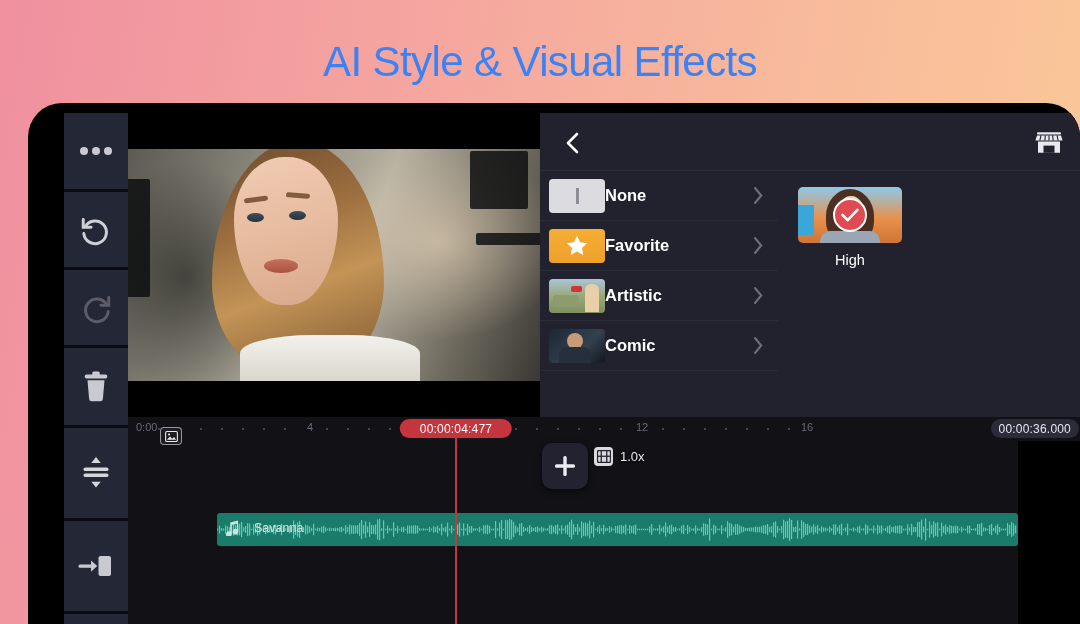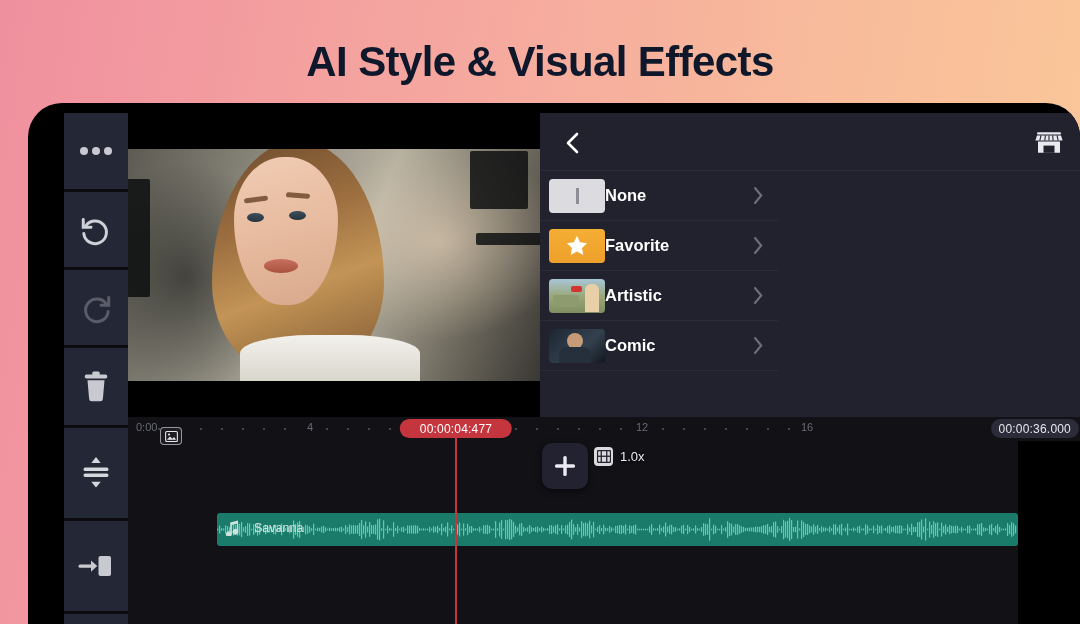--- a/index.html
+++ b/index.html
@@ -9,21 +9,21 @@
     background:linear-gradient(100deg,#f0909f 0%,#f5a79f 38%,#f8bb9b 70%,#fbc999 100%);
     position:relative;
   }
 
   
   #headline {
     position:absolute; top:0; left:0; width:1080px; height:103px;
     display:flex; align-items:center; justify-content:center;
   }
   #headline .txt {
-    font-size:42px; font-weight:bold; color:#0f172a;
+    font-size:42px; font-weight:normal; color:#3b82f6;
     letter-spacing:-0.6px; white-space:nowrap;margin-top:21px;
   }
 
   
   #device {
     position:absolute; left:28px; top:103px; width:1052px; height:521px;
     background:#000; border-radius:34px 34px 0 0; overflow:hidden;
   }
   #screen {
     position:absolute; left:36px; top:10px; width:1016px; height:511px;
@@ -361,20 +361,34 @@
               <span class="bd"></span>
         </div>
         <div class="slabel">Comic</div>
         <svg class="schev" width="11" height="19" viewBox="0 0 11 19" fill="none" stroke="#6e6e7c" stroke-width="2.1" stroke-linecap="round">
               <path d="M2 2l6.2 7.5L2 17"></path>
             </svg>
       </div>
     </div>
 
     <div id="variants">
+      <div class="vcard" style="left:20px">
+        <div class="vthumb">
+          <span class="blue"></span>
+              <span class="hair"></span>
+              <span class="face"></span>
+              <span class="body"></span>
+          <div class="vcheck">
+            <svg width="18" height="14" viewBox="0 0 18 14" fill="none" stroke="#fff" stroke-width="2.6" stroke-linecap="round" stroke-linejoin="round">
+                  <path d="M1.6 7l5 5.2L16.4 1.8"></path>
+                </svg>
+          </div>
+        </div>
+        <div class="vlabel">High</div>
+      </div>
     </div>
   </div>
 
   <div id="timeline">
     <div id="ruler">
       <div class="tlabel" style="left:8px">0:00</div>
       <div class="tlabel" style="left:179px">4</div>
       <div class="tlabel" style="left:508px">12</div>
       <div class="tlabel" style="left:673px">16</div>
       <div id="durBadge">00:00:36.000</div>

